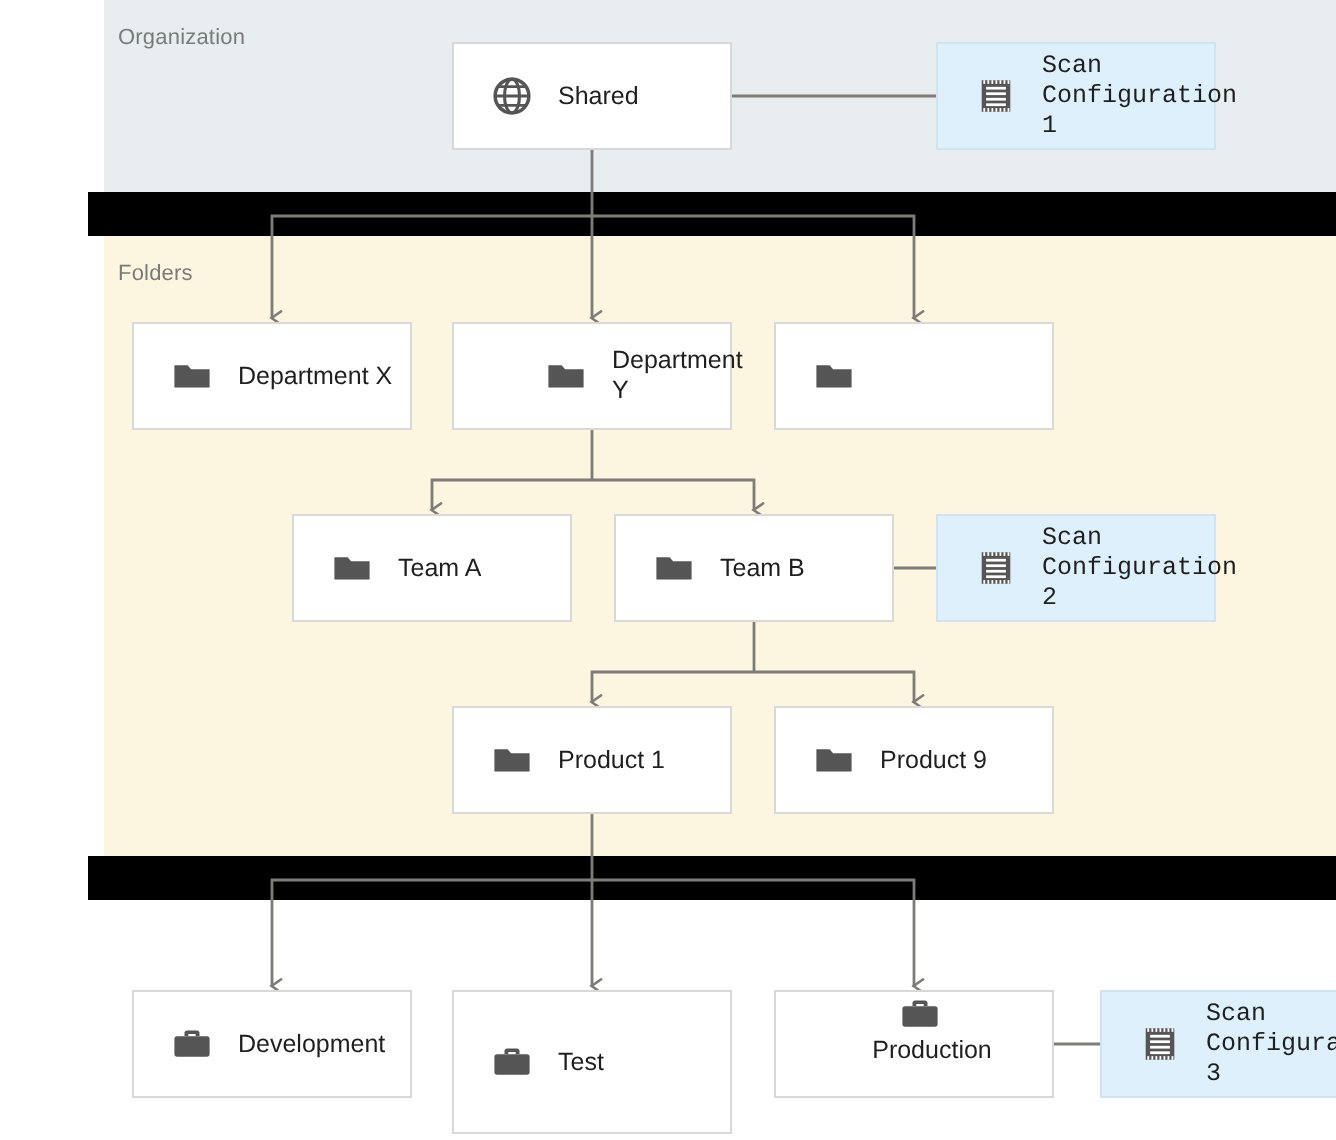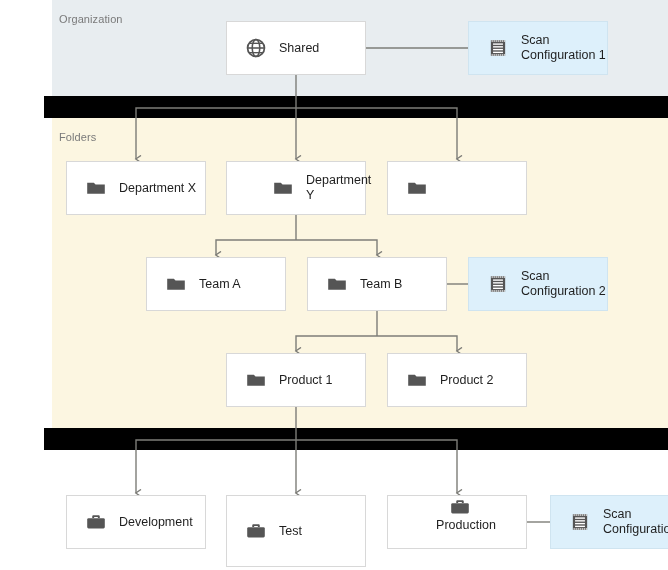--- a/index.html
+++ b/index.html
@@ -58,20 +58,21 @@
     box-sizing: border-box;
     display: flex;
     align-items: center;
     border: 1px solid #d8d8d8;
     background: #ffffff;
     padding-left: 18px;
   }
   .node.scan {
     background: #ddf0fb;
     border-color: #cfe4f0;
+    font-family: Liberation Mono, monospace;
   }
   .node .ico {
     flex: 0 0 auto;
     width: 22px;
     height: 22px;
     margin-right: 12px;
     display: block;
   }
   .node .lbl {
     font-size: 12.5px;
@@ -217,21 +218,21 @@
       <div class="node" style="left: 182px; top: 353px; width: 140px; height: 54px;">
         <svg class="ico" viewBox="0 0 24 24">
           <path d="M2.4 6.2h7.2l1.9 2.1h10.1v10.0H2.4z" fill="#555555"></path>
         </svg>
         <span class="lbl">Product 1</span>
       </div>
       <div class="node" style="left: 343px; top: 353px; width: 140px; height: 54px;">
         <svg class="ico" viewBox="0 0 24 24">
           <path d="M2.4 6.2h7.2l1.9 2.1h10.1v10.0H2.4z" fill="#555555"></path>
         </svg>
-        <span class="lbl">Product 2</span>
+        <span class="lbl">Product 9</span>
       </div>
       <div class="node" style="left: 22px; top: 495px; width: 140px; height: 54px;">
         <svg class="ico" viewBox="0 0 24 24">
           <path d="M9.3 4.6h5.4c.8 0 1.4.6 1.4 1.4v1.6h-2.1V6.5H10V7.6H7.9V6.0c0-.8.6-1.4 1.4-1.4z" fill="#555555"></path>
           <rect x="2.4" y="7.8" width="19.2" height="11.2" rx="1.5" fill="#555555"></rect>
         </svg>
         <span class="lbl">Development</span>
       </div>
       <div class="node" style="left: 182px; top: 495px; width: 140px; height: 72px;">
         <svg class="ico" viewBox="0 0 24 24">

